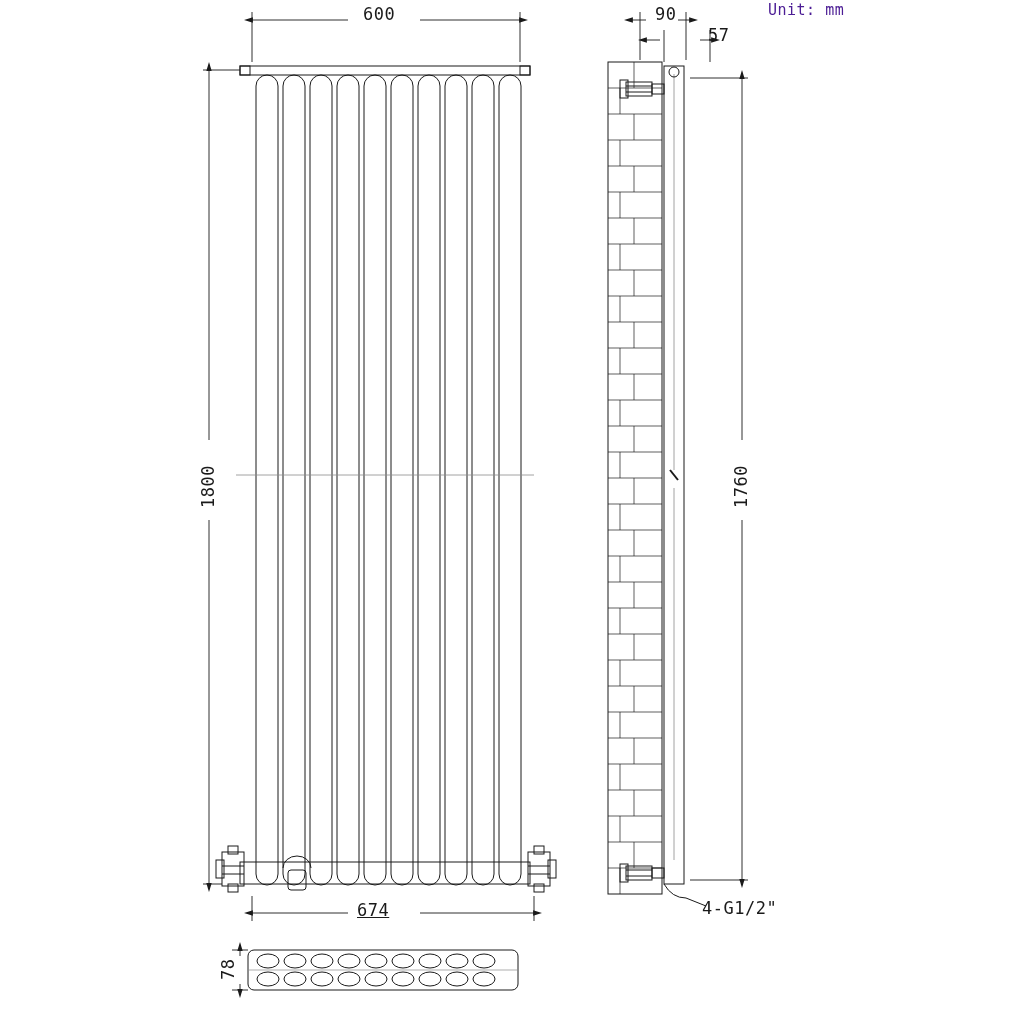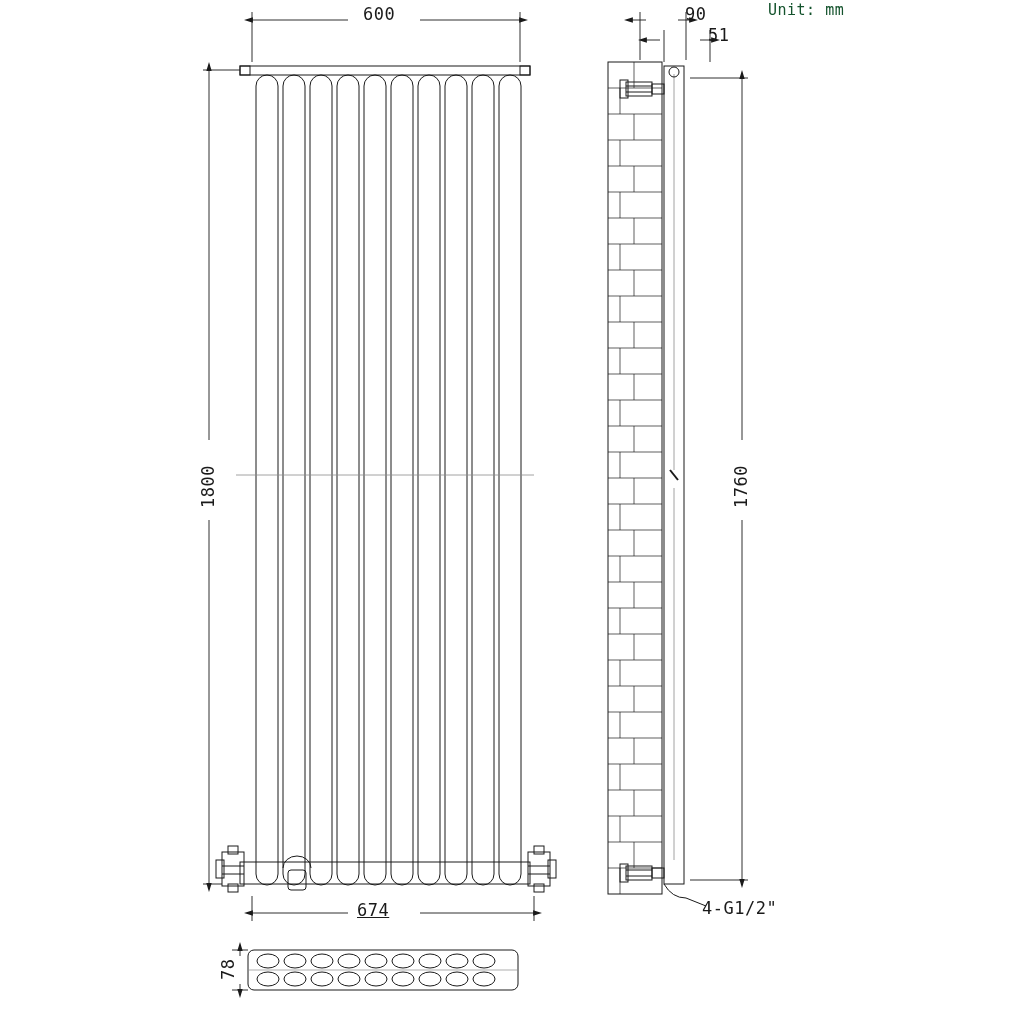--- a/index.html
+++ b/index.html
@@ -268,25 +268,25 @@
       <line x1="232" y1="990" x2="248" y2="990"></line>
     </g>
   </svg>
 
   <div class="lbl" style="left:363px; top:4px;">600</div>
 
   <div class="lbl rot" style="left:198px; top:508px; transform:rotate(-90deg);">1800</div>
 
   <div class="lbl" style="left:357px; top:900px;text-decoration:underline;">674</div>
 
-  <div class="lbl" style="left:685px; top:4px;">90</div>
-
-  <div class="lbl" style="left:708px; top:25px;">51</div>
+  <div class="lbl" style="left:655px; top:4px;">90</div>
+
+  <div class="lbl" style="left:708px; top:25px;">57</div>
 
   <div class="lbl rot" style="left:731px; top:508px; transform:rotate(-90deg);">1760</div>
 
   <div class="lbl rot" style="left:218px; top:980px; transform:rotate(-90deg);">78</div>
 
   <div class="lbl" style="left:702px; top:898px;">4-G1/2"</div>
 
-  <div class="lbl small" style="left:768px; top:1px; color:#14532d;">Unit: mm</div>
+  <div class="lbl small" style="left:768px; top:1px; color:#4c1d95;">Unit: mm</div>
 
 </div>
 
 </body></html>

